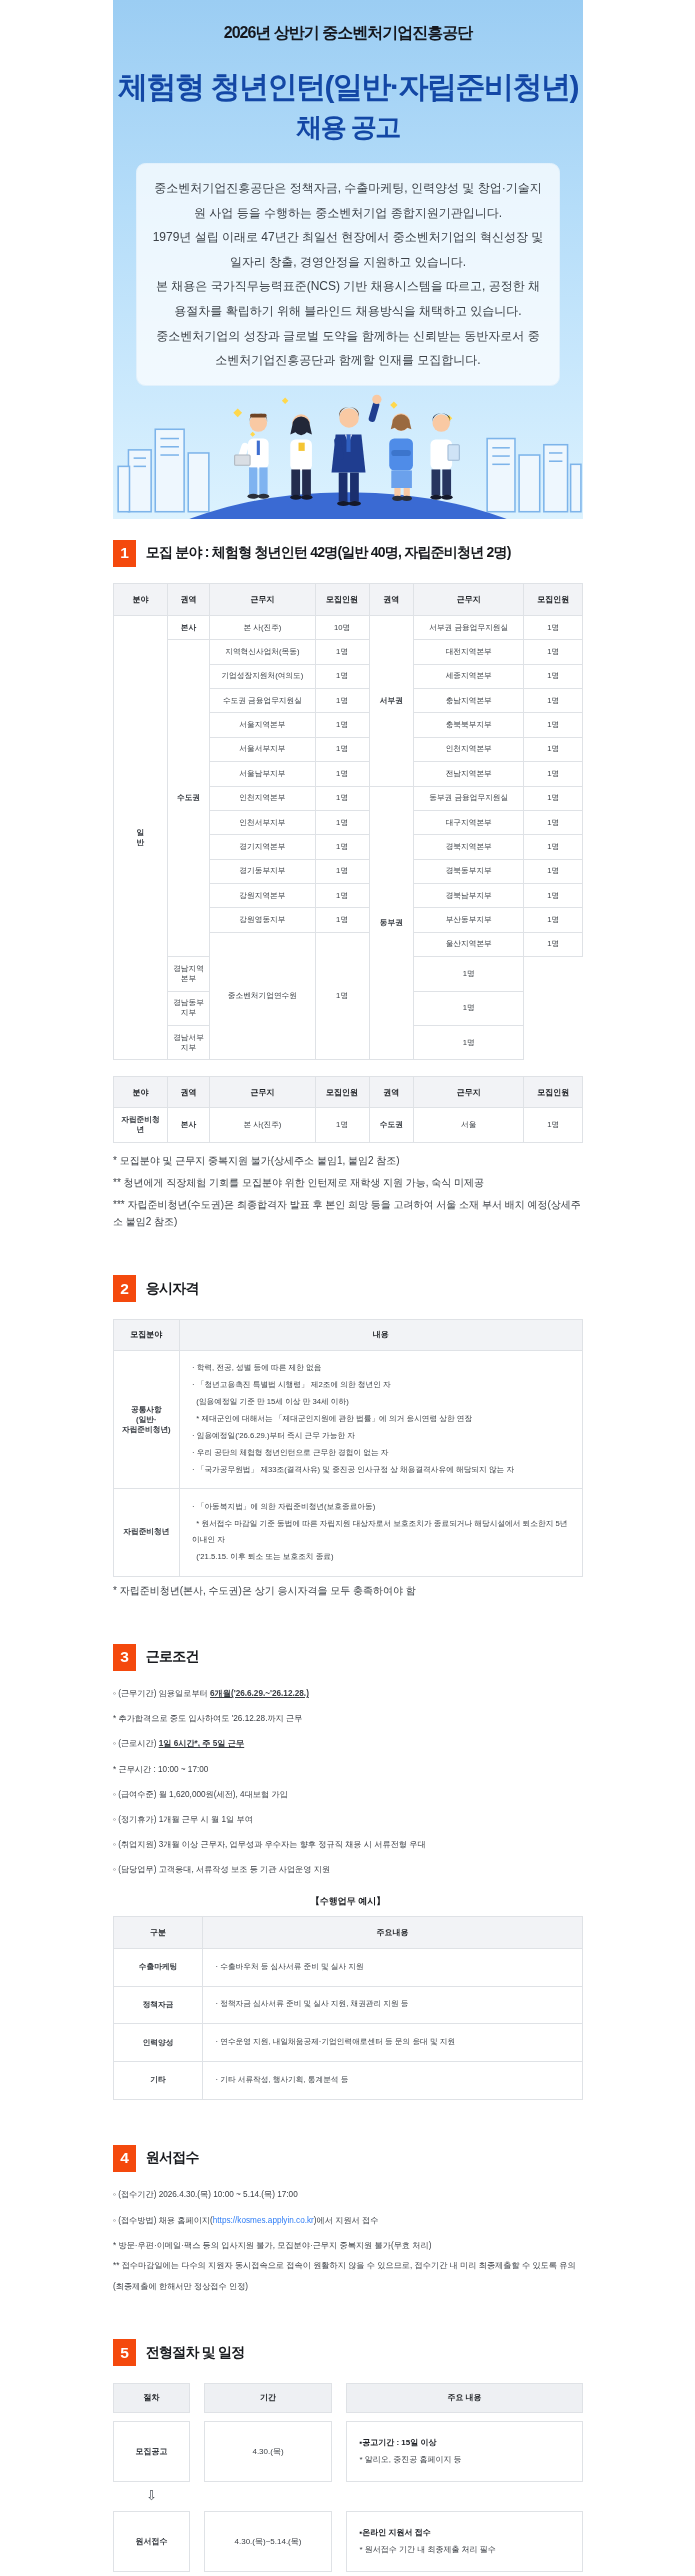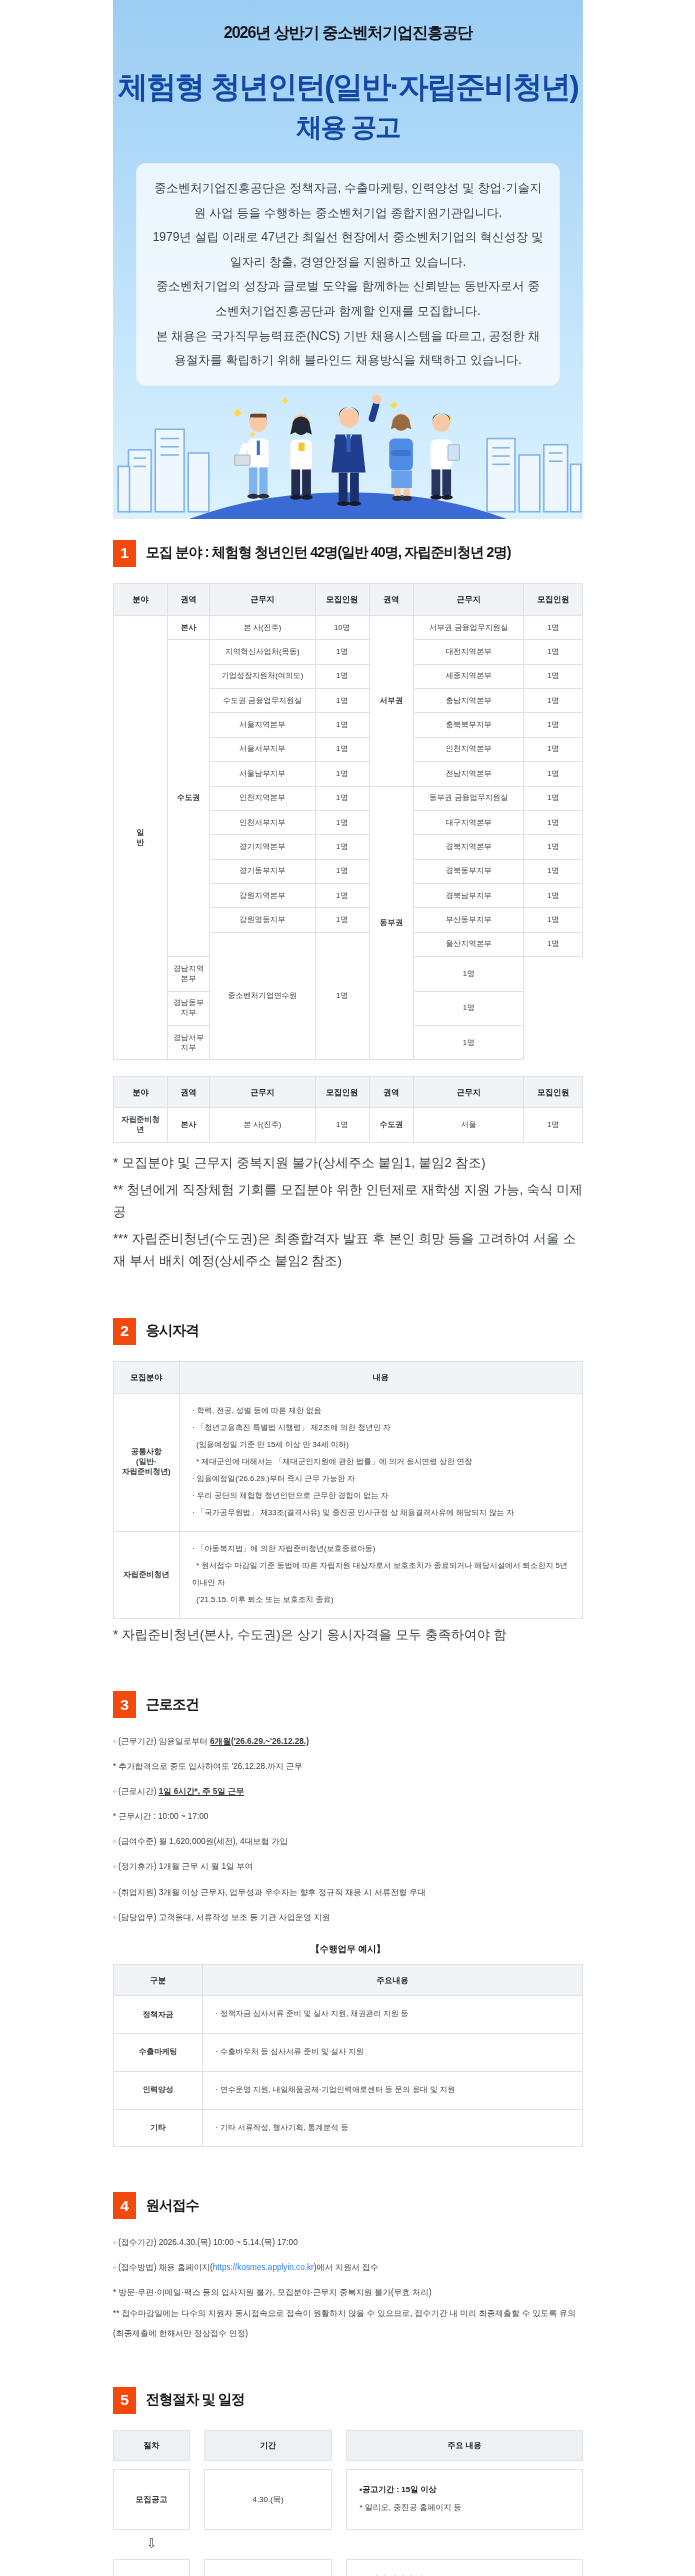--- a/index.html
+++ b/index.html
@@ -20,21 +20,21 @@
   .sec-head{display:flex;align-items:center;gap:9.8px;margin-bottom:16.5px;}
   .badge{flex:0 0 auto;width:23px;height:27px;background:#f4490d;color:#fff;font-size:15.5px;font-weight:700;display:flex;align-items:center;justify-content:center;}
   .sec-title{font-size:14px;font-weight:800;color:#17191d;letter-spacing:-0.8px;margin:0;}
   
   table{width:100%;border-collapse:collapse;table-layout:fixed;border-radius:11px;}
   th,td{border:0.5px solid #dfe2e6;font-size:7.7px;color:#3c4046;text-align:center;vertical-align:middle;padding:6.2px 5.2px;}
   th{background:#f2f3f6;color:#222529;font-weight:700;font-size:8px;padding:9.8px 4.1px;}
   .t1 td{padding:6.7px 4.1px;}
   .cell-l{text-align:left;padding:9.3px 12.4px;line-height:2.2;}
   .mt14{margin-top:7.2px;}
-  .note{font-size:13px;color:#3c4046;margin:5px 0;line-height:1.7;}
+  .note{font-size:10px;color:#3c4046;margin:5px 0;line-height:1.7;}
   .notes{margin-top:9.3px;}
   
   .bl{font-size:8.2px;color:#393d43;margin:10.8px 0;line-height:1.75;padding-left:10.3px;text-indent:-10.3px;}
   .bl.i1{margin-left:13.4px;}
   .bl.i2{margin-left:21.6px;}
   .bl.tight{margin:6.2px 0;}
   .bu{font-weight:700;text-decoration:underline;}
   .b{font-weight:700;}
   .caption{text-align:center;font-size:9px;font-weight:800;color:#17191d;margin:17.5px 0 8.2px;}
   
@@ -51,22 +51,22 @@
 
 <div class="content">
 
   <div class="hero">
     <div class="hero-t1">2026년 상반기 중소벤처기업진흥공단</div>
     <div class="hero-t2">체험형 청년인턴(일반·자립준비청년)</div>
     <div class="hero-t3">채용 공고</div>
     <div class="hero-box">
       <p>중소벤처기업진흥공단은 정책자금, 수출마케팅, 인력양성 및 창업·기술지원 사업 등을 수행하는 중소벤처기업 종합지원기관입니다.</p>
       <p>1979년 설립 이래로 47년간 최일선 현장에서 중소벤처기업의 혁신성장 및 일자리 창출, 경영안정을 지원하고 있습니다.</p>
+      <p>본 채용은 국가직무능력표준(NCS) 기반 채용시스템을 따르고, 공정한 채용절차를 확립하기 위해 블라인드 채용방식을 채택하고 있습니다.</p>
       <p>중소벤처기업의 성장과 글로벌 도약을 함께하는 신뢰받는 동반자로서 중소벤처기업진흥공단과 함께할 인재를 모집합니다.</p>
-      <p>본 채용은 국가직무능력표준(NCS) 기반 채용시스템을 따르고, 공정한 채용절차를 확립하기 위해 블라인드 채용방식을 채택하고 있습니다.</p>
     </div>
     <svg class="hero-art" viewBox="0 0 912 252" aria-hidden="true">
 
       <g stroke="#7db4ea" stroke-width="3" fill="#eef7fe">
         <rect x="30" y="118" width="44" height="120"></rect>
           <rect x="82" y="78" width="56" height="160"></rect>
           <rect x="146" y="124" width="40" height="114"></rect>
           <rect x="10" y="150" width="22" height="88"></rect>
         <rect x="726" y="96" width="54" height="142"></rect>
           <rect x="788" y="128" width="40" height="110"></rect>
@@ -393,26 +393,26 @@
           <col>
         </colgroup>
       <thead>
           <tr>
             <th>구분</th>
             <th>주요내용</th>
           </tr>
         </thead>
       <tbody>
         <tr>
+            <td class="b" style="padding:13.4px 4.1px">수출마케팅</td>
+            <td class="cell-l">· 수출바우처 등 심사서류 준비 및 실사 지원</td>
+          </tr>
+        <tr>
             <td class="b" style="padding:13.4px 4.1px">정책자금</td>
             <td class="cell-l">· 정책자금 심사서류 준비 및 실사 지원, 채권관리 지원 등</td>
-          </tr>
-        <tr>
-            <td class="b" style="padding:13.4px 4.1px">수출마케팅</td>
-            <td class="cell-l">· 수출바우처 등 심사서류 준비 및 실사 지원</td>
           </tr>
         <tr>
             <td class="b" style="padding:13.4px 4.1px">인력양성</td>
             <td class="cell-l">· 연수운영 지원, 내일채움공제·기업인력애로센터 등 문의 응대 및 지원</td>
           </tr>
         <tr>
             <td class="b" style="padding:13.4px 4.1px">기타</td>
             <td class="cell-l">· 기타 서류작성, 행사기획, 통계분석 등</td>
           </tr>
       </tbody>

